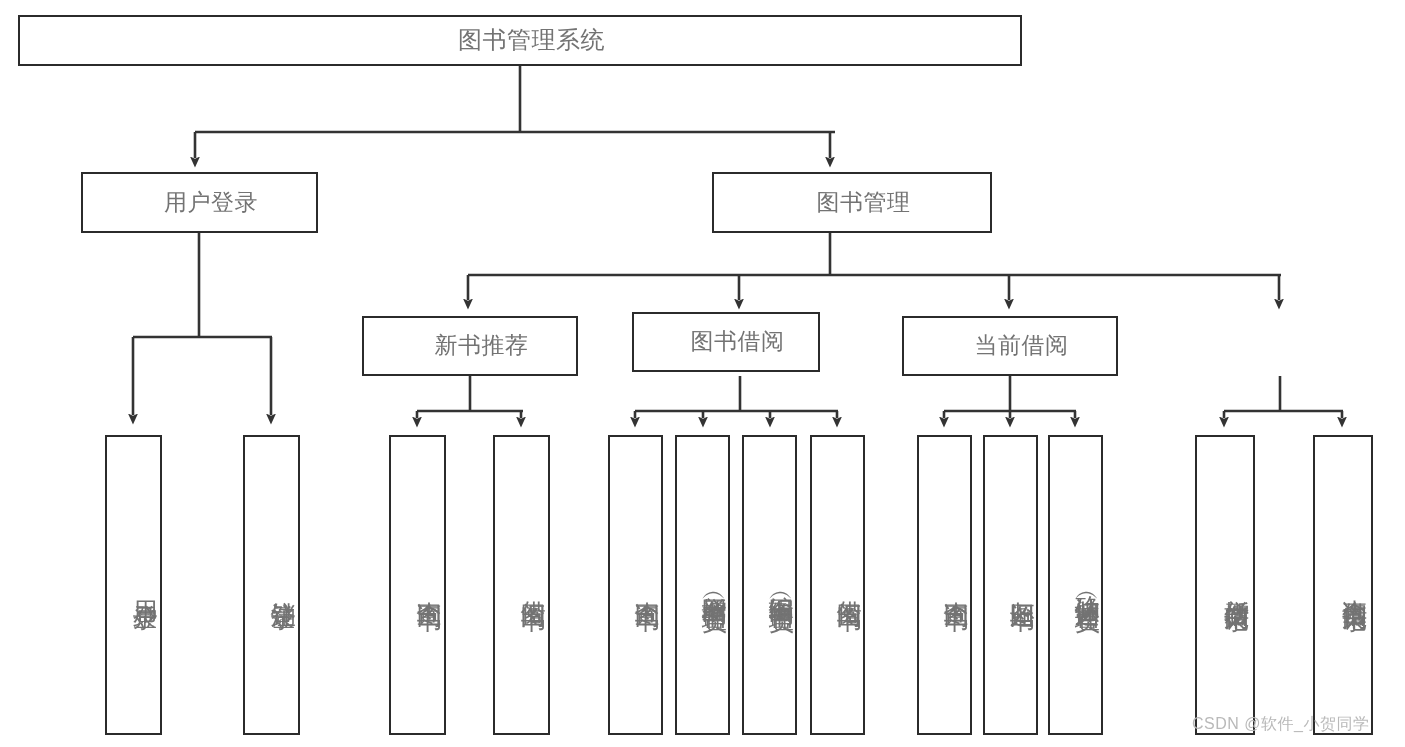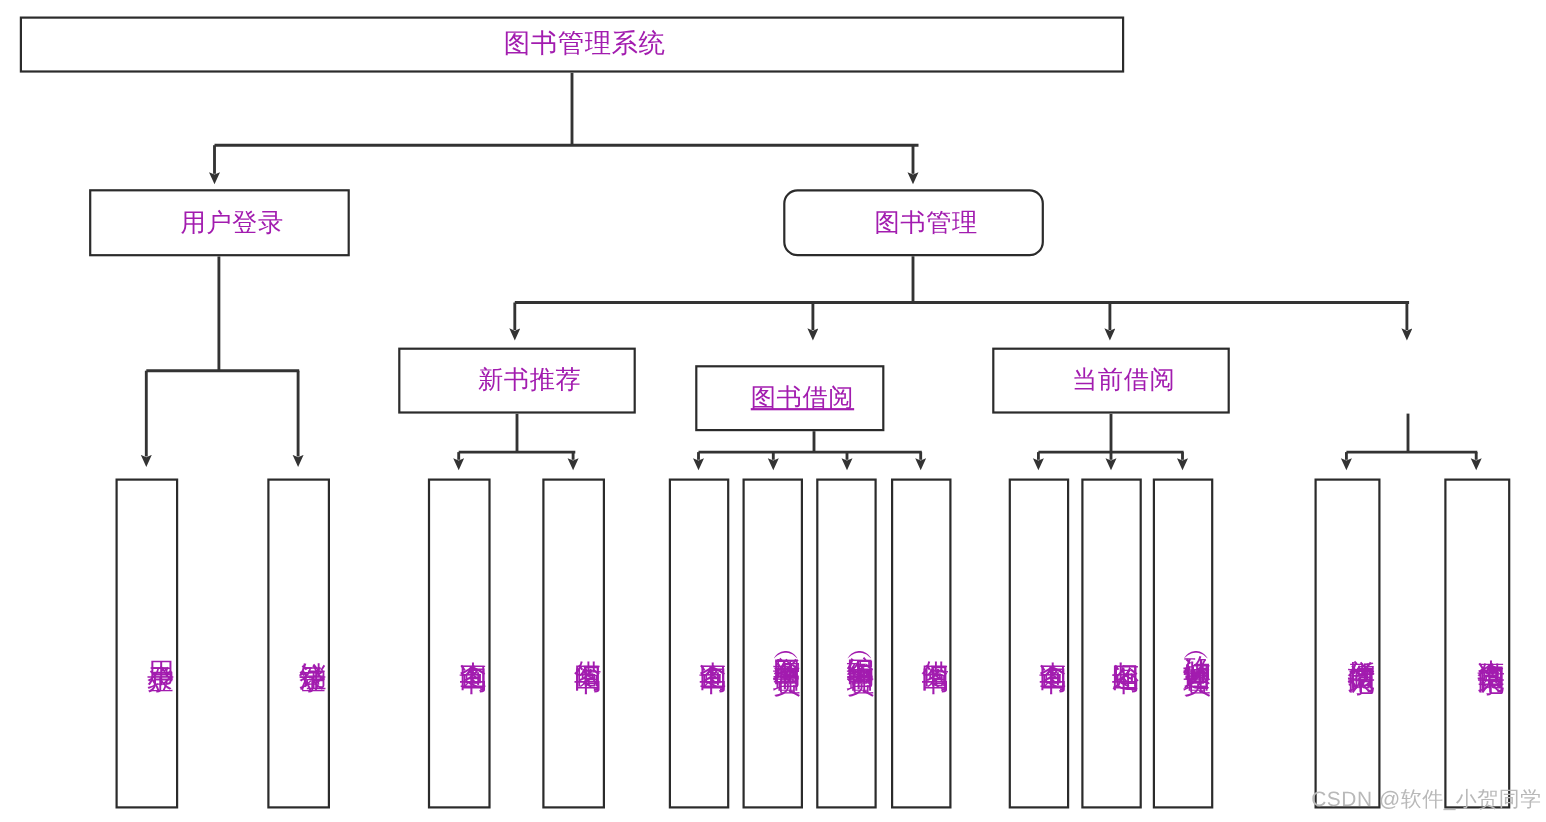--- a/index.html
+++ b/index.html
@@ -26,21 +26,21 @@
     pointer-events: none;
   }
   .node {
     position: absolute;
     box-sizing: border-box;
     border: 2.5px solid #2b2b2b;
     background: #ffffff;
     display: flex;
     align-items: center;
     justify-content: center;
-    color: #a21caf;
+    color: #737373;
     padding-left: 23px;
   }
   .node-label {
     display: block;
     text-align: center;
     line-height: 1.18;
     letter-spacing: 0.5px;
   }
   .node.horizontal .node-label {
     font-size: 23px;
@@ -55,21 +55,21 @@
   .node.vertical .node-label {
     writing-mode: vertical-rl;
     text-orientation: upright;
     font-size: 25px;
     line-height: 1.1;
     letter-spacing: 2px;
     white-space: nowrap;
   }
   .watermark {
     position: absolute;
-    font-size: 19px;
+    font-size: 16px;
     color: #b9b9b9;
     white-space: nowrap;
     letter-spacing: 0.5px;
   }
 </style>
 </head>
 <body>
 
 <div id="diagram-root">
 
@@ -123,28 +123,28 @@
     </g>
   </svg>
 
   <div class="node root horizontal" style="left:18px; top:15px; width:1004px; height:51px;">
     <span class="node-label">图书管理系统</span>
   </div>
 
   <div class="node horizontal" style="left:81px; top:172px; width:237px; height:61px;">
     <span class="node-label">用户登录</span>
   </div>
-  <div class="node horizontal" style="left:712px; top:172px; width:237px; height:61px;border-radius:13px;">
+  <div class="node horizontal" style="left:712px; top:172px; width:280px; height:61px;">
     <span class="node-label">图书管理</span>
   </div>
 
   <div class="node horizontal" style="left:362px; top:316px; width:216px; height:60px;">
     <span class="node-label">新书推荐</span>
   </div>
-  <div class="node horizontal" style="left:632px; top:332px; width:172px; height:60px;text-decoration:underline;">
+  <div class="node horizontal" style="left:632px; top:312px; width:188px; height:60px;">
     <span class="node-label">图书借阅</span>
   </div>
   <div class="node horizontal" style="left:902px; top:316px; width:216px; height:60px;justify-content:center;">
     <span class="node-label">当前借阅</span>
   </div>
 
   <div class="node vertical" style="left:105px; top:435px; width:57px; height:300px;">
     <span class="node-label">用户登录</span>
   </div>
   <div class="node vertical" style="left:243px; top:435px; width:57px; height:300px;">

